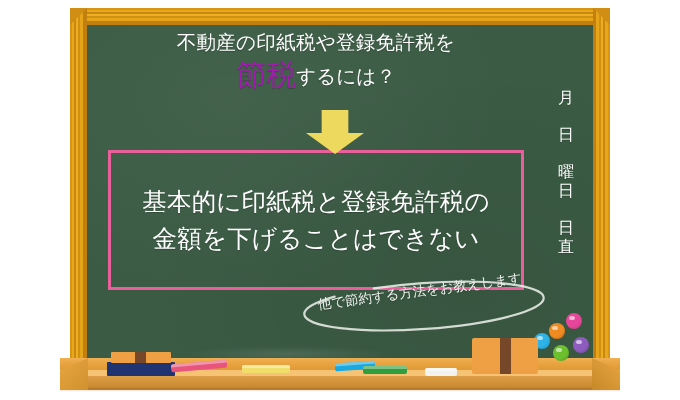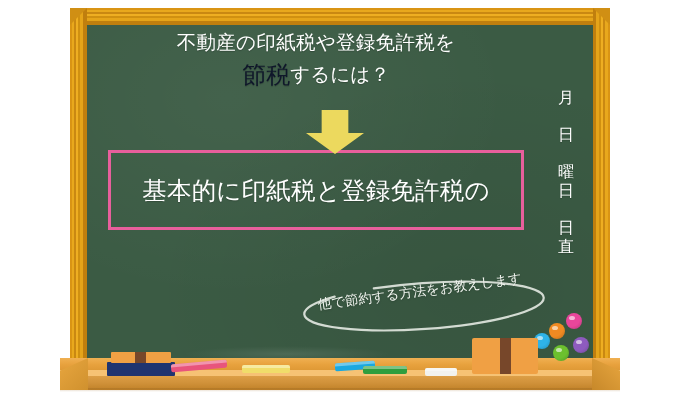--- a/index.html
+++ b/index.html
@@ -185,22 +185,22 @@
     letter-spacing: 0.3px;
     text-shadow: 0 1px 1px rgba(0,0,0,0.22);
     white-space: nowrap;
   }
   .title-line2 {
     line-height: 34px;
     white-space: nowrap;
     text-shadow: 0 1px 1px rgba(0,0,0,0.22);
   }
   .title-hl {
-    color: #0f172a;
-    font-size: 24px;
+    color: #a21caf;
+    font-size: 30px;
     vertical-align: -2px;
   }
   .title-tail {
     font-size: 19.5px;
   }
 
   
   .arrow {
     position: absolute;
     left: 306px;
@@ -211,21 +211,21 @@
     clip-path: polygon(27% 0, 73% 0, 73% 52%, 100% 52%, 50% 100%, 0 52%, 27% 52%);
     z-index: 9;
   }
 
   
   .msg-box {
     position: absolute;
     left: 108px;
     top: 150px;
     width: 416px;
-    height: 80px;
+    height: 140px;
     border: 3px solid #e85f9c;
     box-sizing: border-box;
     z-index: 8;
     display: flex;
     align-items: center;
     justify-content: center;
   }
   .msg-text {
     color: #ffffff;
     font-size: 24.5px;
@@ -399,20 +399,21 @@
     <div class="title-line2">
       <span class="title-hl">節税</span><span class="title-tail">するには？</span>
     </div>
   </div>
 
   <div class="arrow"></div>
 
   <div class="msg-box">
     <div class="msg-text">
       <div>基本的に印紙税と登録免許税の</div>
+      <div>金額を下げることはできない</div>
     </div>
   </div>
 
   <div class="date-col">
     <div class="d-item">月</div>
     <div class="d-item">日</div>
     <div class="d-item tall">
       <span>曜</span>
       <span>日</span>
     </div>

